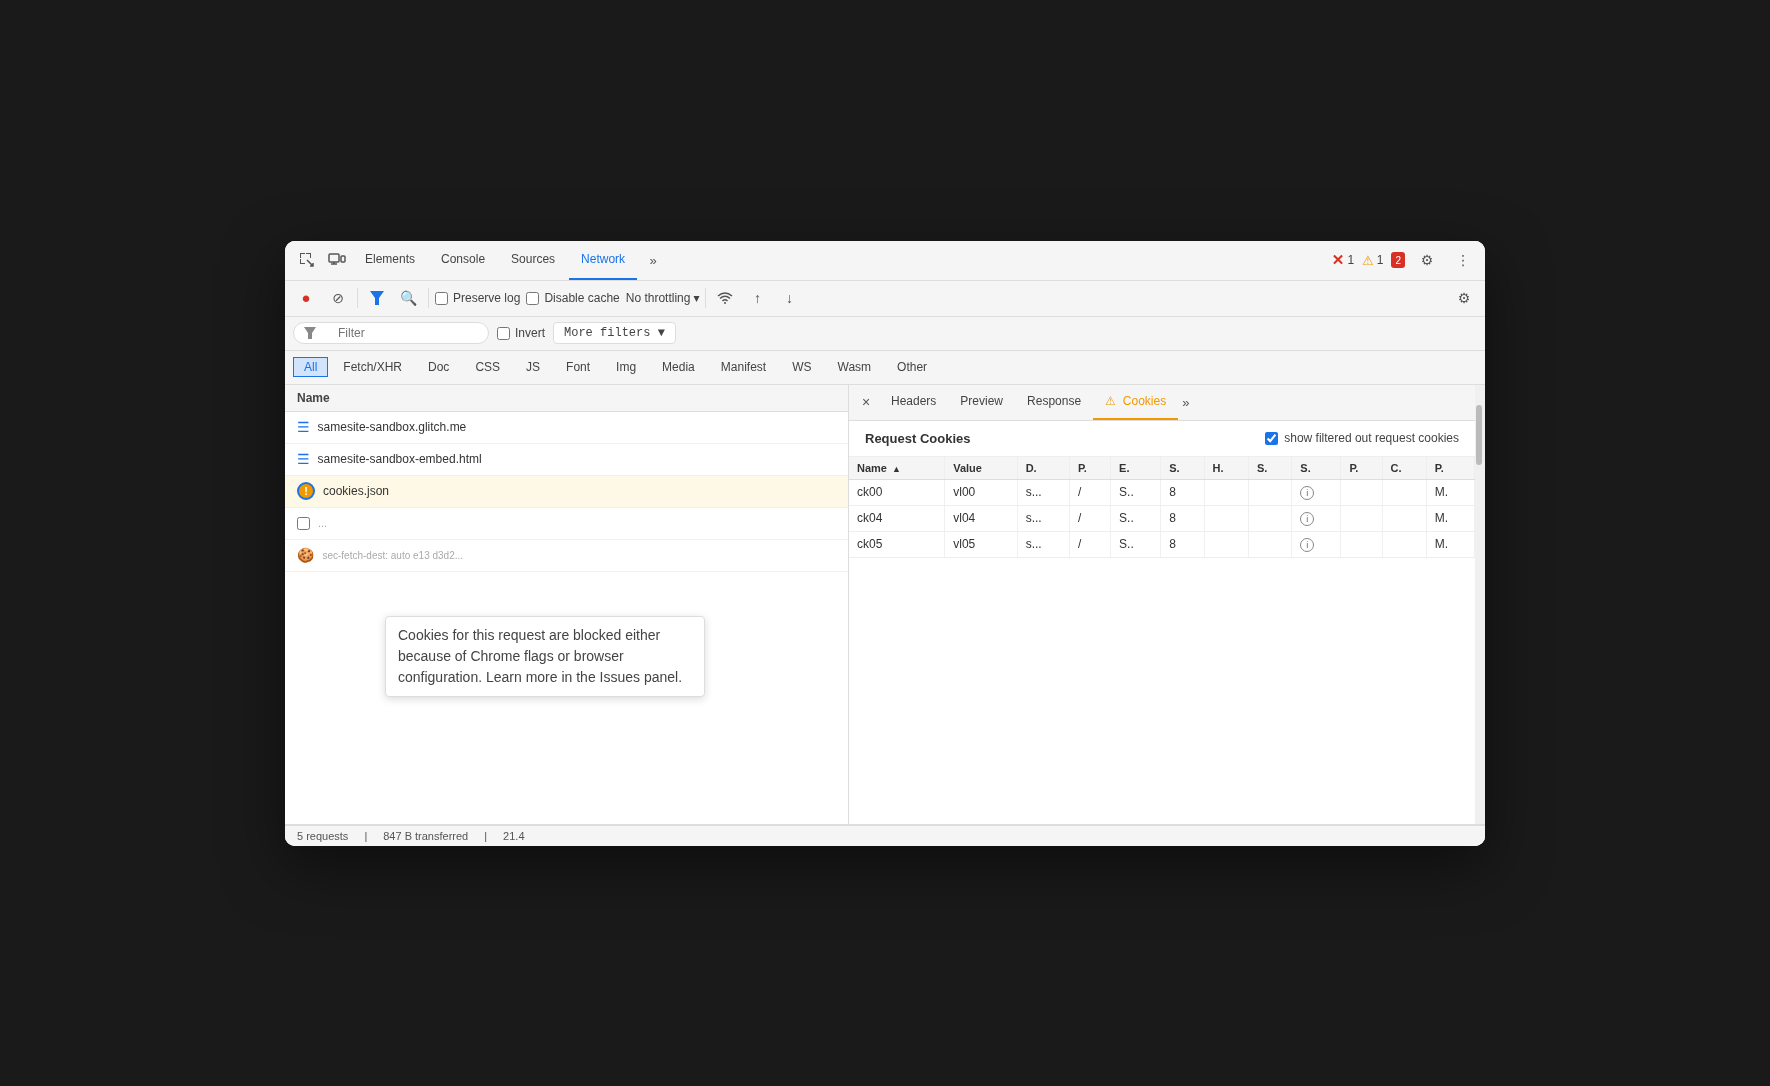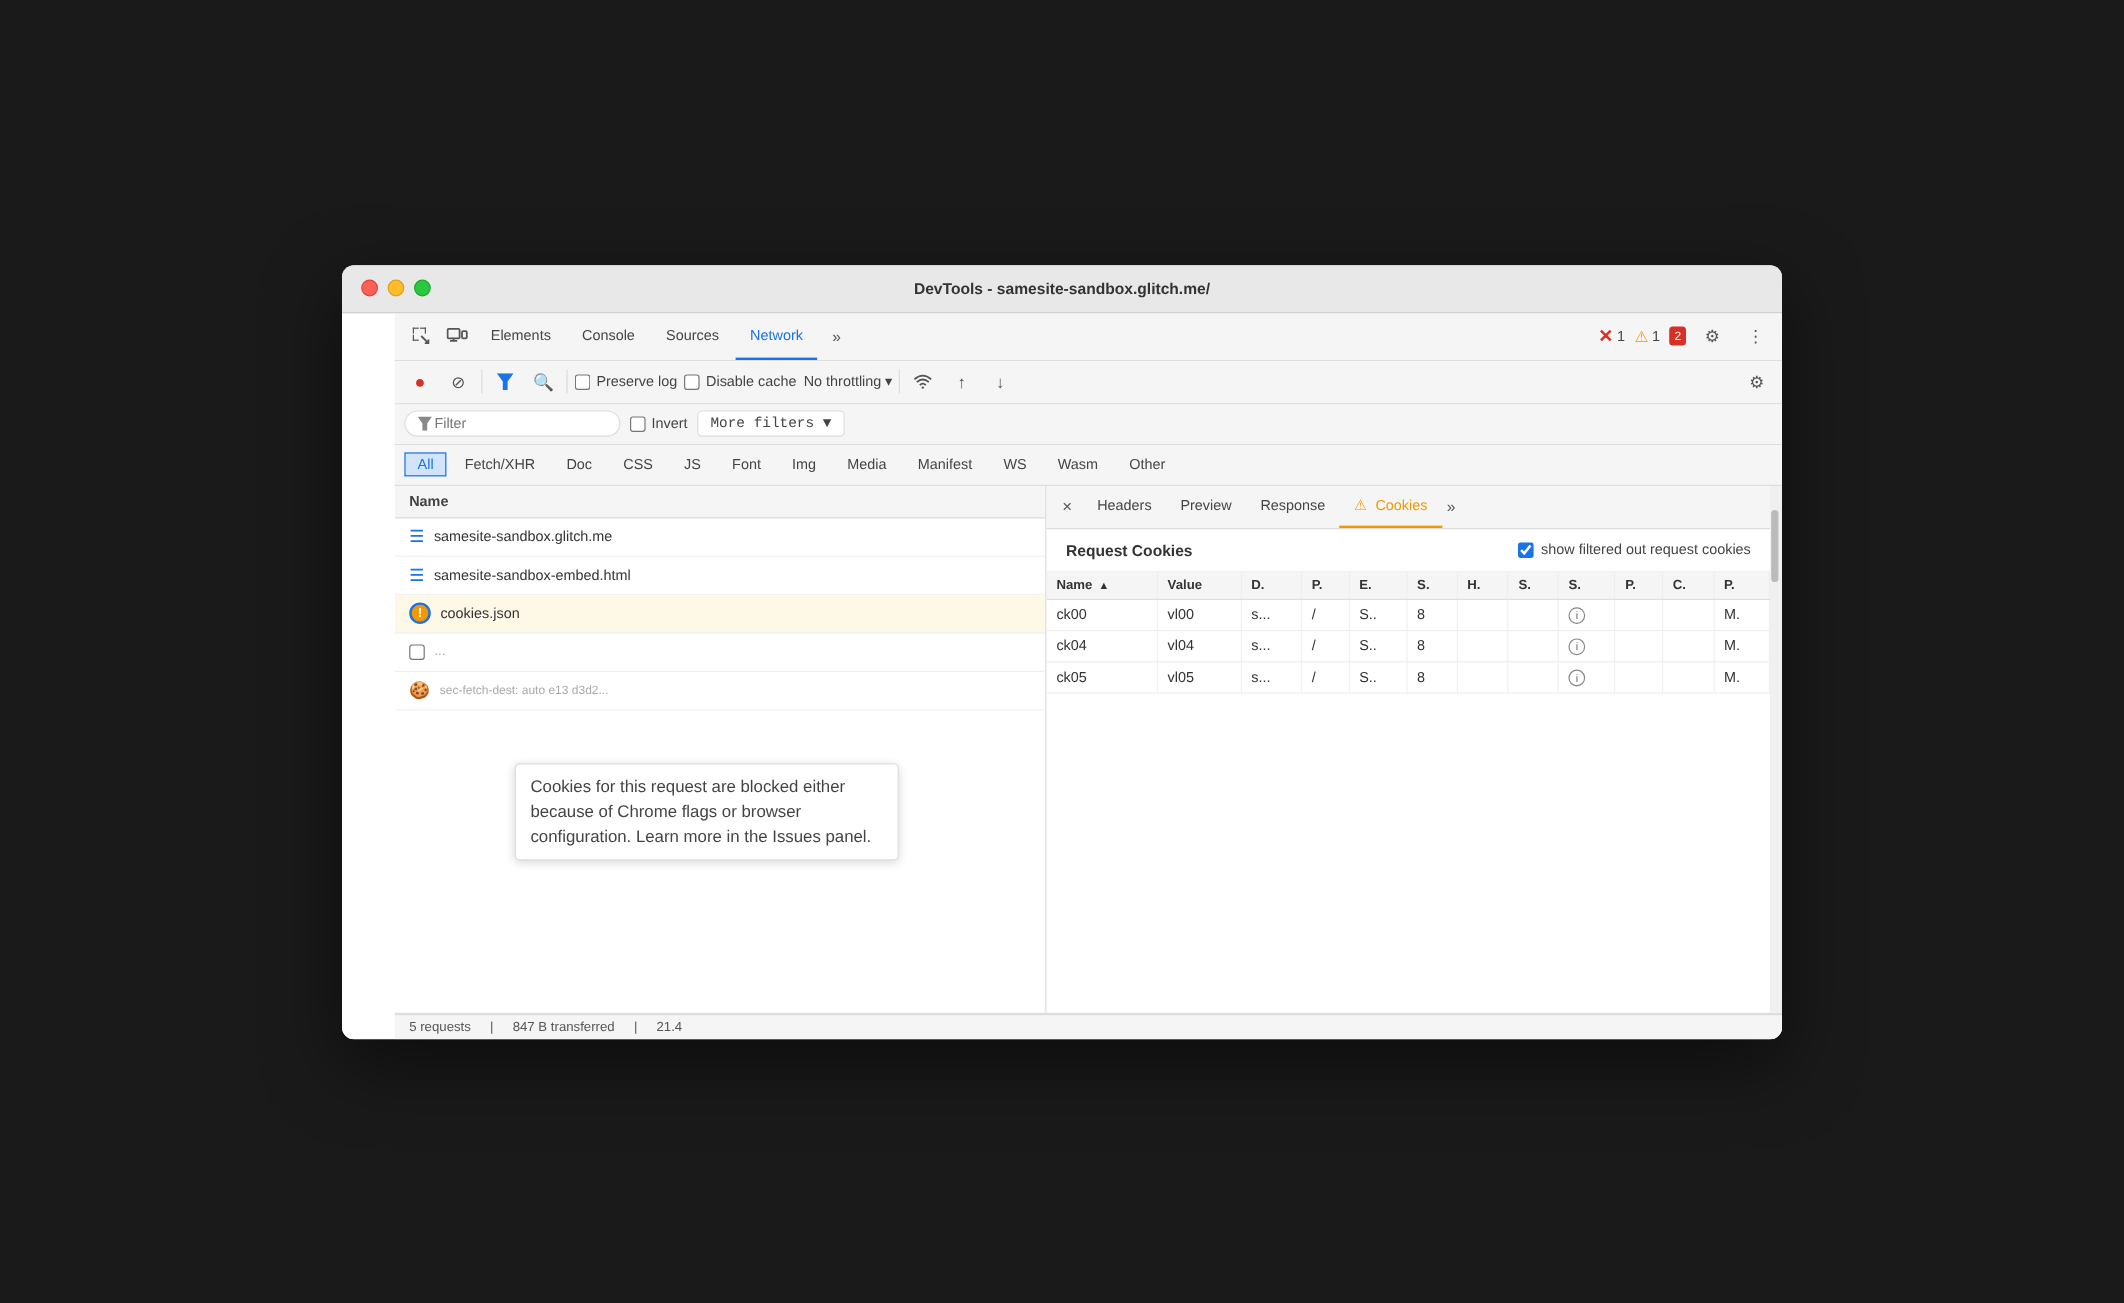--- a/index.html
+++ b/index.html
@@ -43,21 +43,20 @@
     .tl-red { background: #ff5f57; border: 1px solid #e0443c; }
     .tl-yellow { background: #ffbd2e; border: 1px solid #dfa023; }
     .tl-green { background: #28c840; border: 1px solid #1aab29; }
     .title-bar-title {
       font-size: 13px;
       font-weight: 600;
       color: #333;
     }
     .devtools-body {
       background: #ffffff;
-      padding-left: 44px;
     }
     
     .nav-bar {
       background: #f5f5f5;
       border-bottom: 1px solid #ddd;
       display: flex;
       align-items: center;
       padding: 0 8px;
       height: 40px;
       gap: 2px;
@@ -171,21 +170,21 @@
       gap: 8px;
       height: 34px;
     }
     .filter-input-wrap {
       display: flex;
       align-items: center;
       background: white;
       border: 1px solid #ddd;
       border-radius: 14px;
       padding: 3px 10px;
-      gap: 2px;
+      gap: 22px;
       min-width: 180px;
     }
     .filter-input-wrap input {
       border: none;
       outline: none;
       font-size: 12px;
       background: transparent;
       width: 140px;
     }
     
@@ -427,28 +426,20 @@
       font-size: 13px;
       display: flex;
       align-items: center;
     }
   </style>
 </head>
 <body>
 
 <div class="window">
 
-  <div class="title-bar">
-    <div class="traffic-lights">
-      <div class="traffic-light tl-red"></div>
-      <div class="traffic-light tl-yellow"></div>
-      <div class="traffic-light tl-green"></div>
-    </div>
-    <span class="title-bar-title">DevTools - samesite-sandbox.glitch.me/</span>
-  </div>
 
   <div class="devtools-body">
 
     <div class="nav-bar">
       <div class="nav-icon">
         <svg width="16" height="16" viewBox="0 0 16 16" fill="none">
           <rect x="1" y="1" width="5" height="1" fill="#555"></rect>
           <rect x="1" y="1" width="1" height="5" fill="#555"></rect>
           <rect x="7" y="1" width="5" height="1" fill="#555"></rect>
           <rect x="11" y="1" width="1" height="5" fill="#555"></rect>

